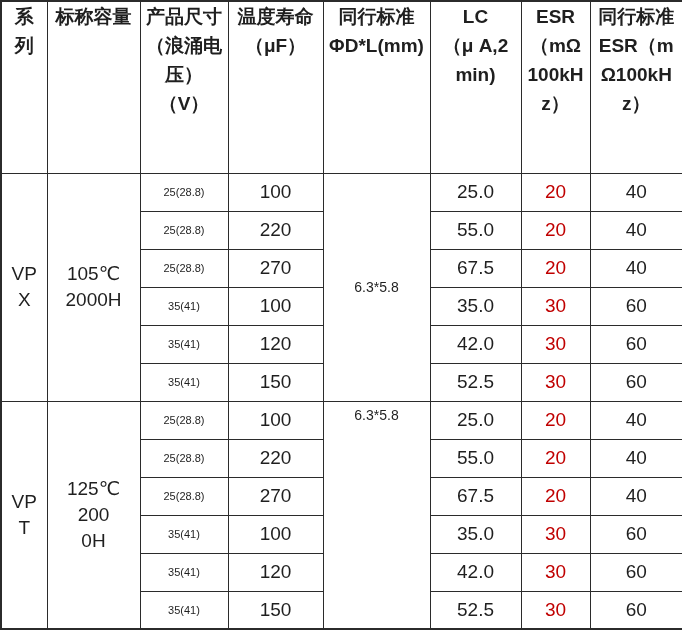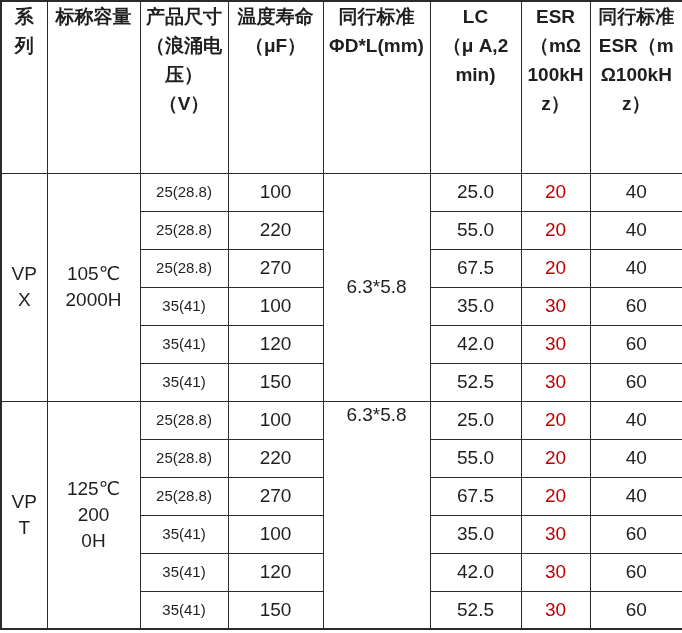--- a/index.html
+++ b/index.html
@@ -33,22 +33,22 @@
     padding-top: 32px;
   }
   thead th.th-first { padding-top: 10px; }
   thead th.th-left { text-align: left; padding-left: 9px; }
   tbody tr { height: 38px; }
   tbody td {
     font-size: 19px;
     line-height: 26px;
     vertical-align: middle;
   }
-  tbody td.volt { font-size: 15px; }
-  tbody td.size { font-size: 19px; }
+  tbody td.volt { font-size: 11px; }
+  tbody td.size { font-size: 14px; }
   tbody td.size-high {
     vertical-align: top;
     padding-top: 60px;
   }
 </style>
 </head>
 <body>
 
 <table id="spec-table">
   <colgroup>

